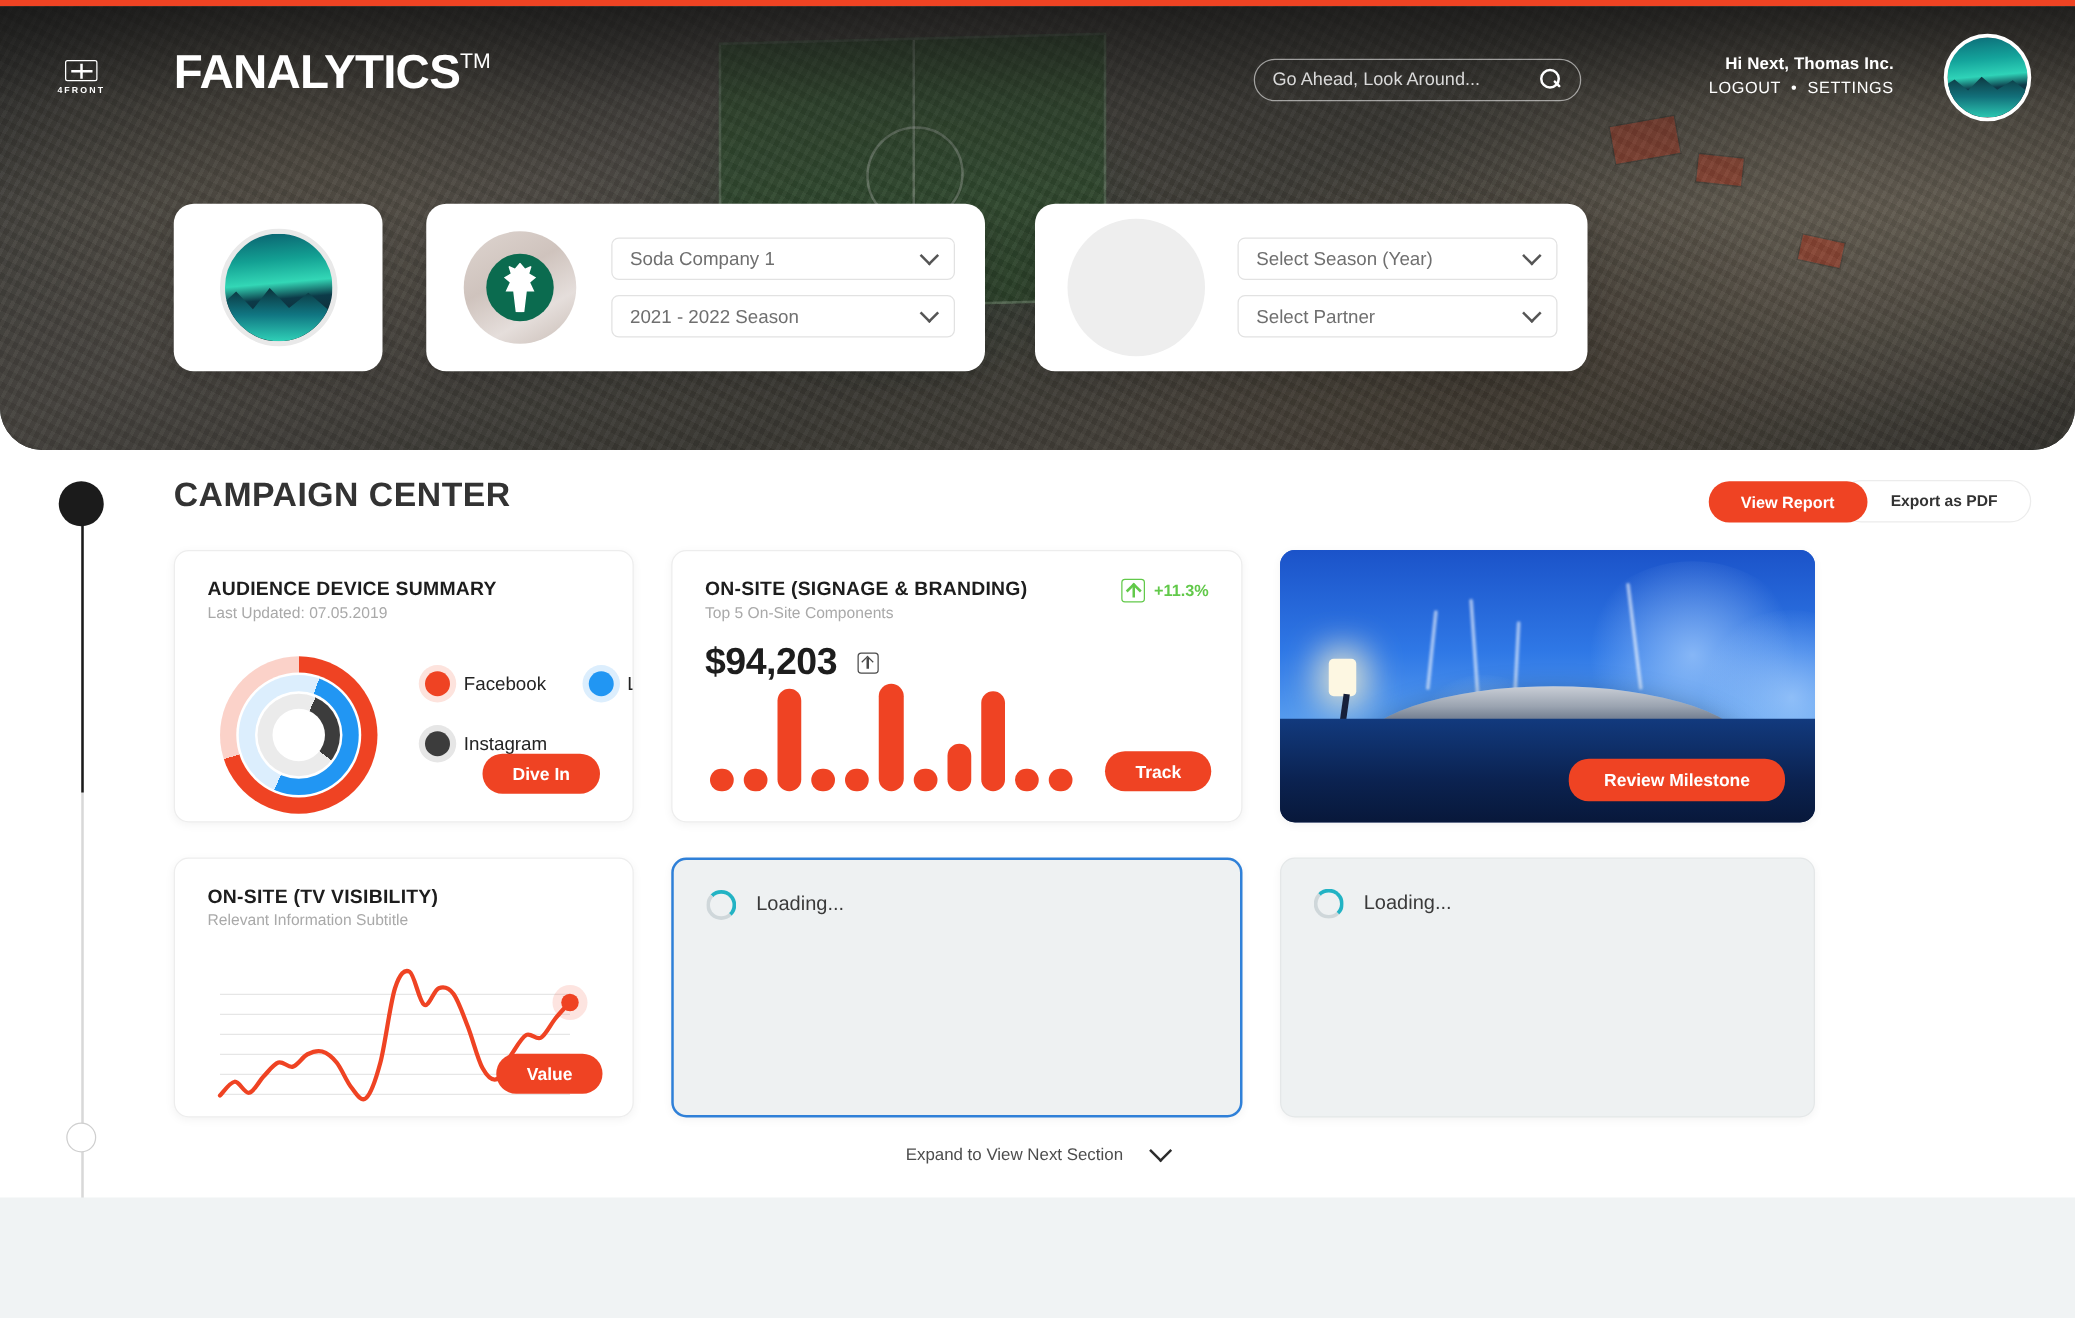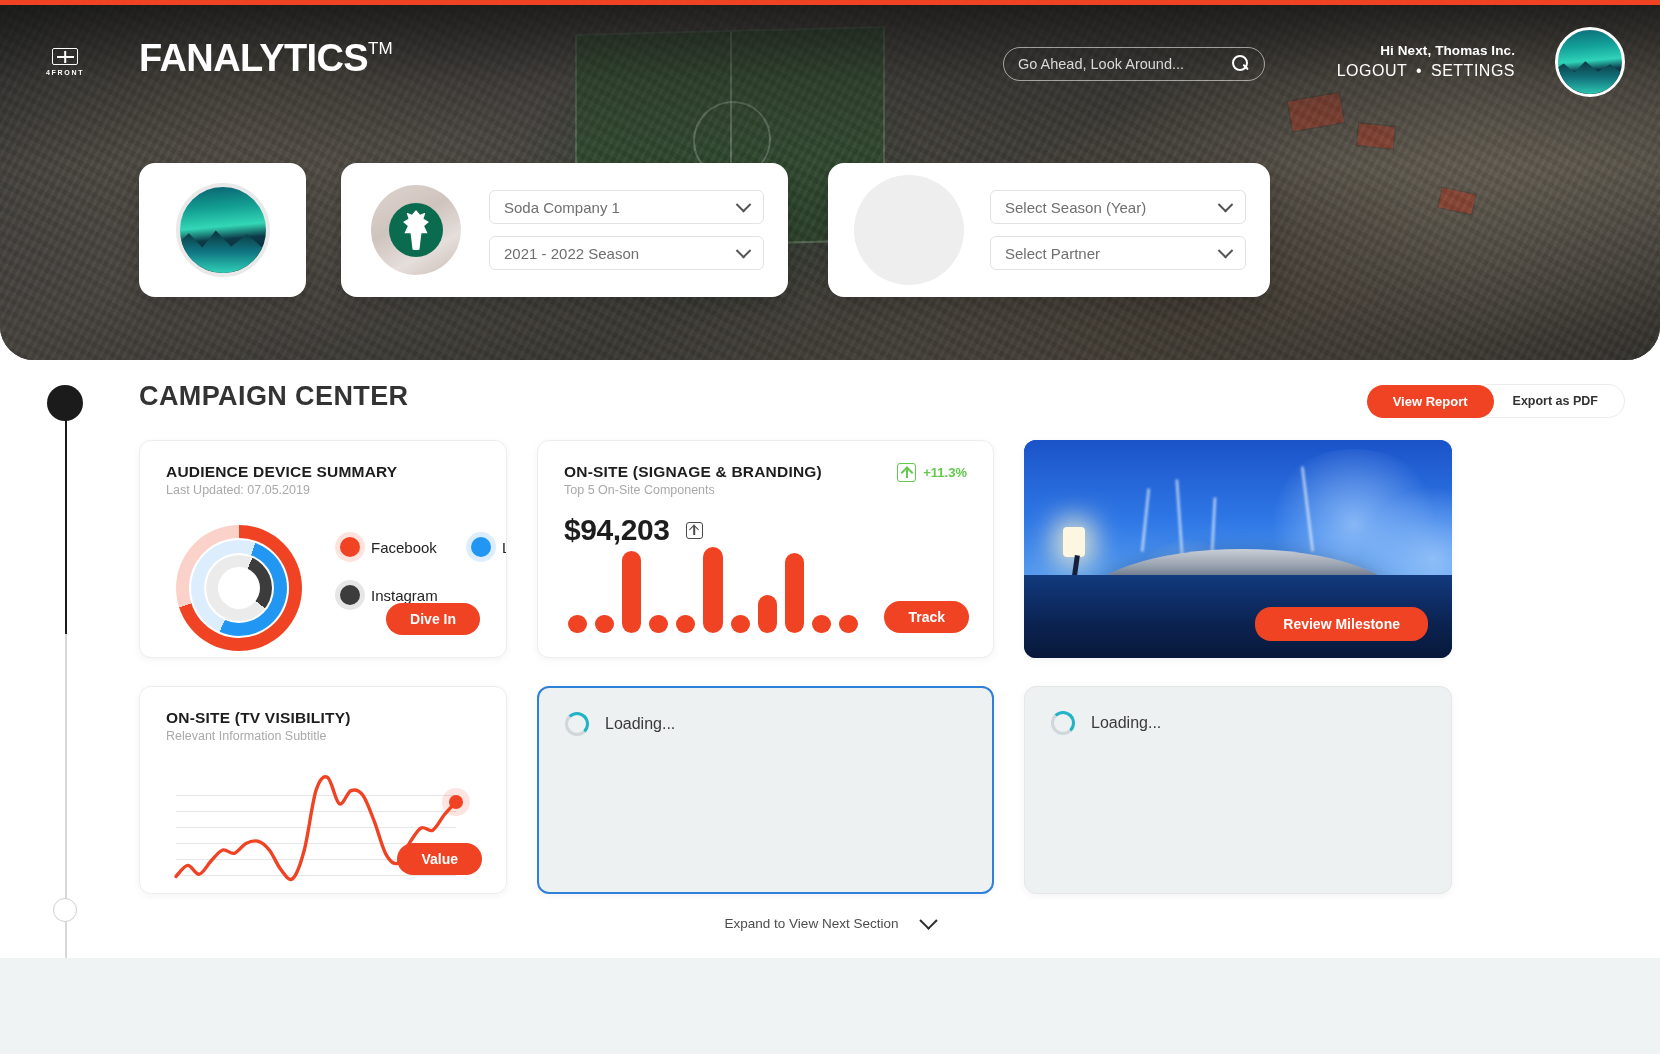--- a/index.html
+++ b/index.html
@@ -107,21 +107,21 @@
     content:""; position:absolute; left:0; top:0; width:12px; height:12px;
     border:2.4px solid #fff; border-radius:50%;
   }
   .search .mag::after{
     content:""; position:absolute; left:10px; top:11px; width:7px; height:2.4px;
     background:#fff; transform:rotate(45deg); border-radius:2px;
   }
 
   .user-meta { position:absolute; right:145px; top:43px; text-align:right; color:#fff; }
   .user-greet { font-size:13.5px; font-weight:700; letter-spacing:.1px; }
-  .user-links { font-size:16px; margin-top:4px; letter-spacing:.5px; }
+  .user-links { font-size:13px; margin-top:4px; letter-spacing:.5px; }
   .user-links span { cursor:pointer; }
   .user-links .dot { margin:0 4px; }
 
   .avatar-ring {
     position:absolute; right:35px; top:27px; width:70px; height:70px; border-radius:50%;
     border:3px solid #fff; overflow:hidden;
     background:linear-gradient(175deg,#0c6b77 0%, #14a39b 28%, #2fd3b8 48%, #0d3b4a 62%, #16222b 100%);
   }
   .avatar-ring::after{
     content:""; position:absolute; left:-6px; top:42%; width:130%; height:58%;

